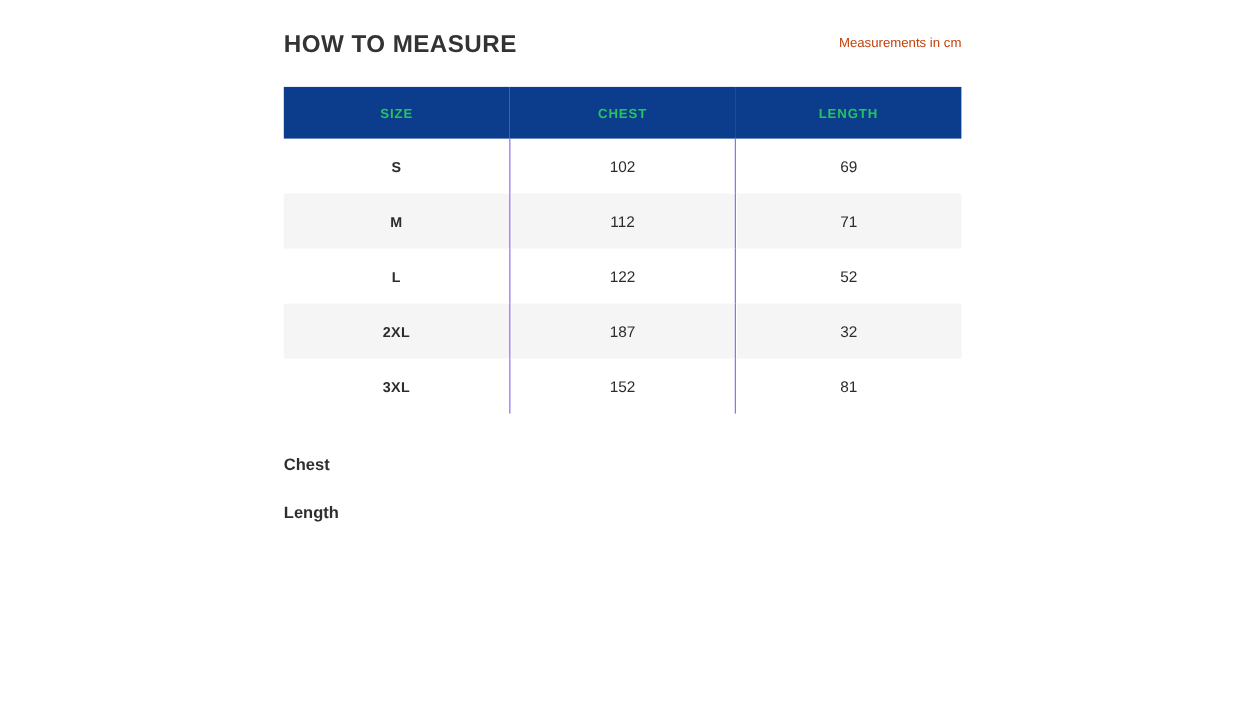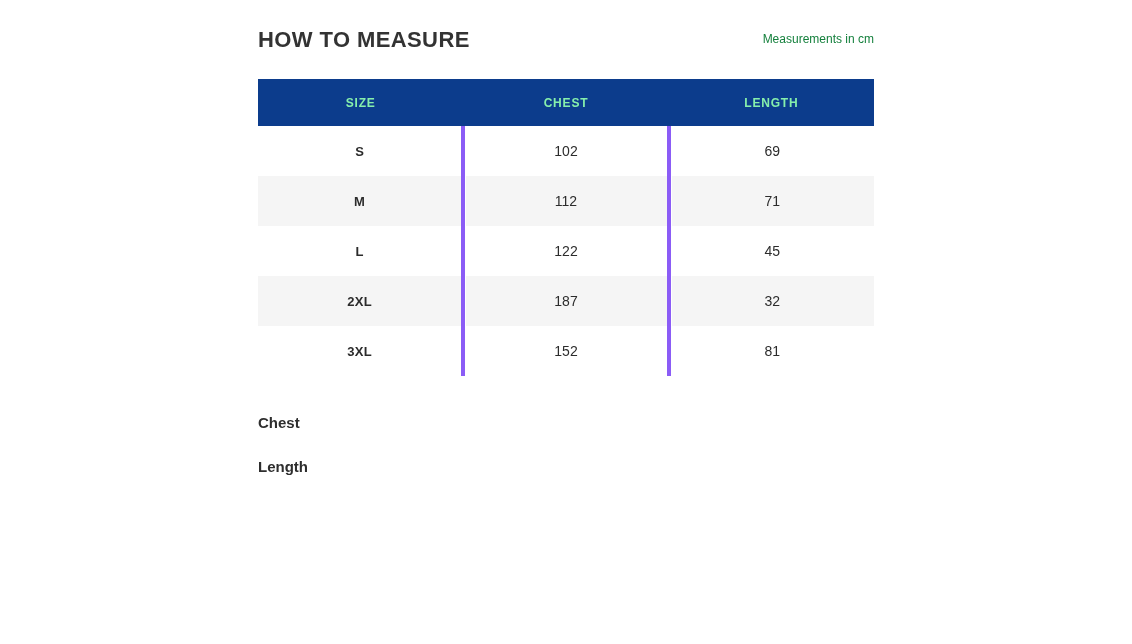--- a/index.html
+++ b/index.html
@@ -28,51 +28,51 @@
   .page-title {
     margin: 0;
     font-size: 22px;
     line-height: 26px;
     font-weight: 700;
     letter-spacing: 0.4px;
     color: #333333;
   }
   .unit-note {
     font-size: 12px;
-    color: #15803d;
+    color: #c2410c;
     padding-bottom: 3px;
   }
   table.size-chart {
     width: 100%;
     border-collapse: collapse;
     table-layout: fixed;
   }
   .size-chart thead th {
     background: #0c3c8c;
-    color: #86efac;
+    color: #22c55e;
     font-size: 12px;
     font-weight: 700;
     letter-spacing: 0.8px;
     height: 47px;
     text-align: center;
     padding: 0;
   }
   .size-chart tbody td {
     height: 50px;
     text-align: center;
     vertical-align: middle;
     font-size: 14px;
     color: #2c2c2c;
     padding: 0;
   }
   .size-chart tbody tr:nth-child(even) td {
     background: #f5f5f5;
   }
   .size-chart tbody td + td {
-    border-left: 4px solid #8b5cf6;
+    border-left: 1px solid #8b5cf6;
     box-shadow: inset 1px 0 0 #ffffff;
   }
   .size-chart tbody td.size-cell {
     font-weight: 700;
     font-size: 13px;
     letter-spacing: 0.4px;
   }
   .notes {
     margin-top: 38px;
   }
@@ -119,21 +119,21 @@
         <td>69</td>
       </tr>
       <tr>
         <td class="size-cell">M</td>
         <td>112</td>
         <td>71</td>
       </tr>
       <tr>
         <td class="size-cell">L</td>
         <td>122</td>
-        <td>45</td>
+        <td>52</td>
       </tr>
       <tr>
         <td class="size-cell">2XL</td>
         <td>187</td>
         <td>32</td>
       </tr>
       <tr>
         <td class="size-cell">3XL</td>
         <td>152</td>
         <td>81</td>

